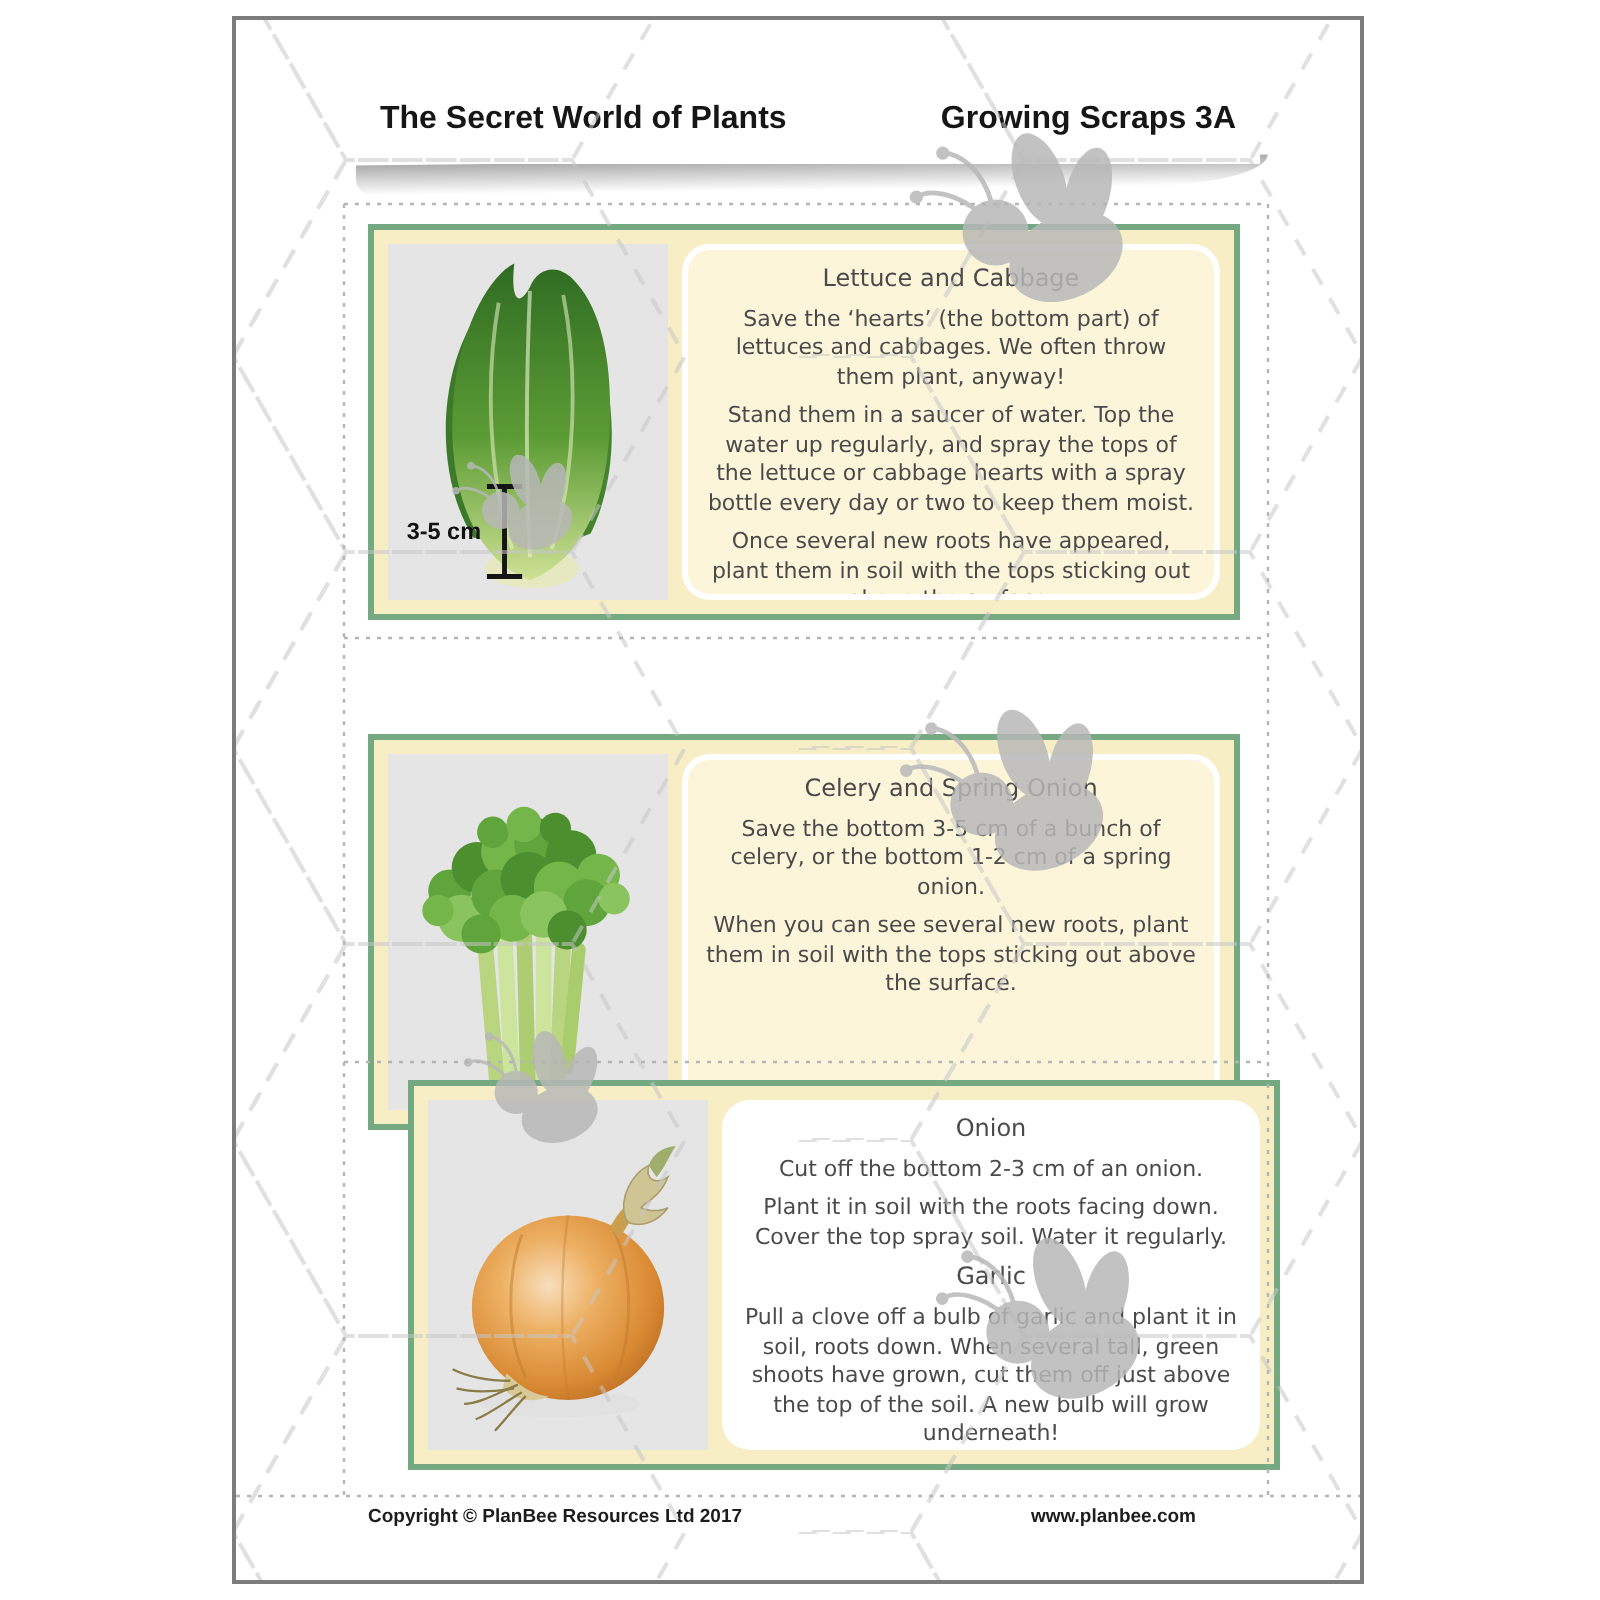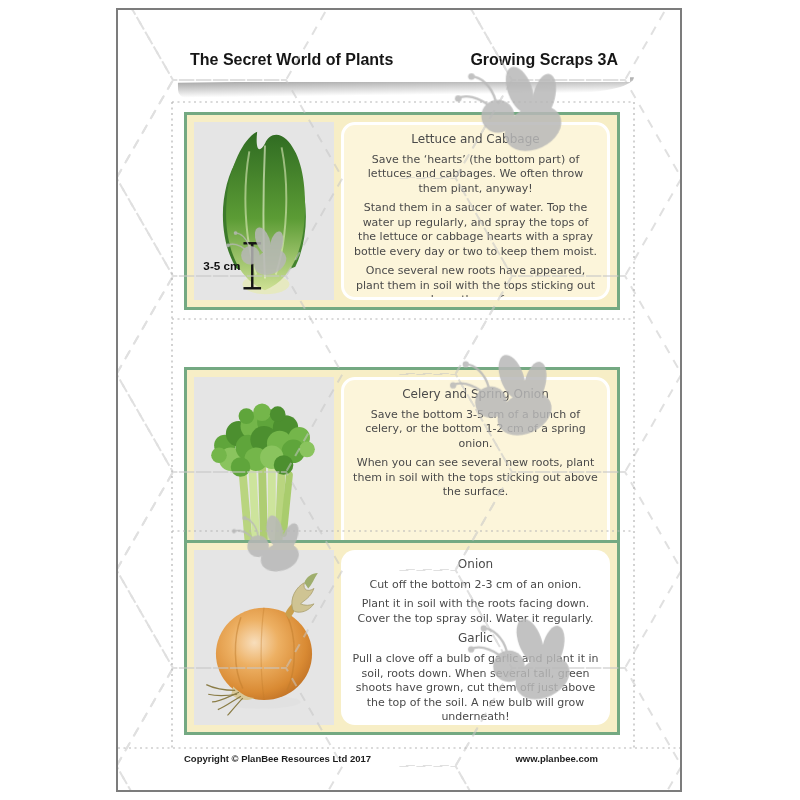--- a/index.html
+++ b/index.html
@@ -22,21 +22,21 @@
           font-family:"Liberation Sans",sans-serif;font-weight:bold;font-size:16px;color:#161616;}
   .header-shadow{position:absolute;left:60px;top:70px;width:456px;height:15px;z-index:2;
           background:linear-gradient(to bottom, rgba(105,105,105,.55), rgba(190,190,190,0));
           border-radius:0 0 60px 8px / 0 0 15px 8px;transform:rotate(-.7deg);}
   
   .card{position:absolute;left:66px;width:436px;box-sizing:border-box;z-index:1;
         border:3px solid var(--card-border-green);background:var(--card-bg-cream);
         display:flex;padding:7px;gap:7px;}
   .card-1{top:102px;height:198px;}
   .card-2{top:317px;height:198px;margin-top:40px;}
-  .card-3{top:530px;height:195px;}
+  .card-3{top:530px;height:195px;margin-left:20px;}
   .img-panel{width:140px;flex:none;background:#e5e5e5;position:relative;}
   .img-panel svg{display:block;width:100%;height:100%;}
   .txt-panel{flex:1;border-radius:14px;box-sizing:border-box;overflow:hidden;
              color:var(--body-text);font-size:11px;line-height:1.32;text-align:center;
              padding:3px 9px;}
   .txt-cream{background:var(--panel-bg-cream);border:3px solid #ffffff;}
   .txt-white{background:#ffffff;}
   .card-title{font-size:12px;margin:4px 0 2px;}
   .txt-panel p{margin:5px 0;}
   

